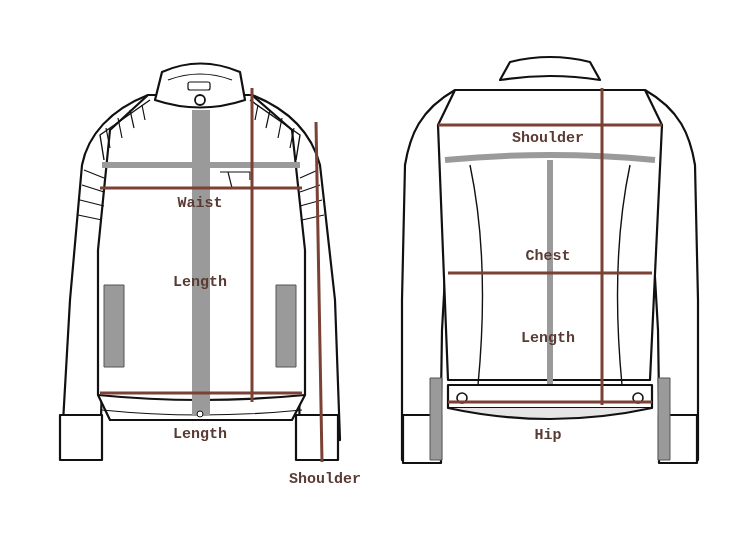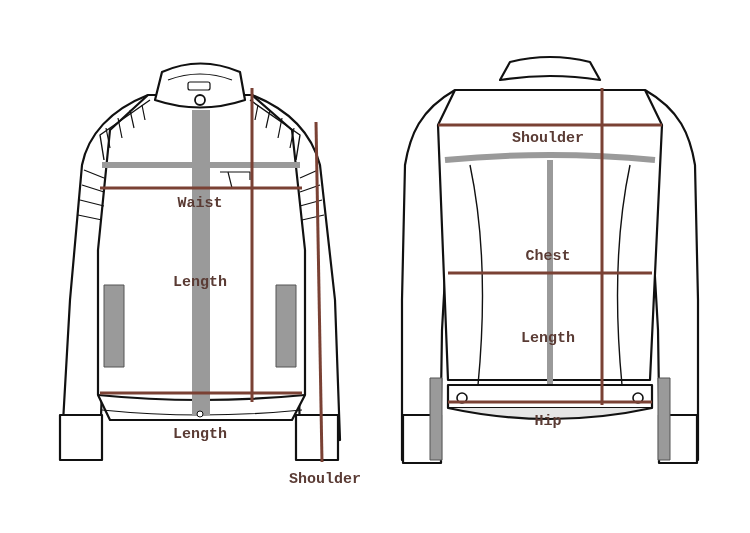--- a/index.html
+++ b/index.html
@@ -93,13 +93,13 @@
 </svg>
 
 <div class="lbl" style="left:200px; top:195px;">Waist</div>
 <div class="lbl" style="left:200px; top:274px;">Length</div>
 <div class="lbl" style="left:200px; top:426px;">Length</div>
 <div class="lbl" style="left:325px; top:471px;">Shoulder</div>
 
 <div class="lbl" style="left:548px; top:130px;">Shoulder</div>
 <div class="lbl" style="left:548px; top:248px;">Chest</div>
 <div class="lbl" style="left:548px; top:330px;">Length</div>
-<div class="lbl" style="left:548px; top:413px;">Hip</div>
+<div class="lbl" style="left:548px; top:427px;">Hip</div>
 
 </body></html>

